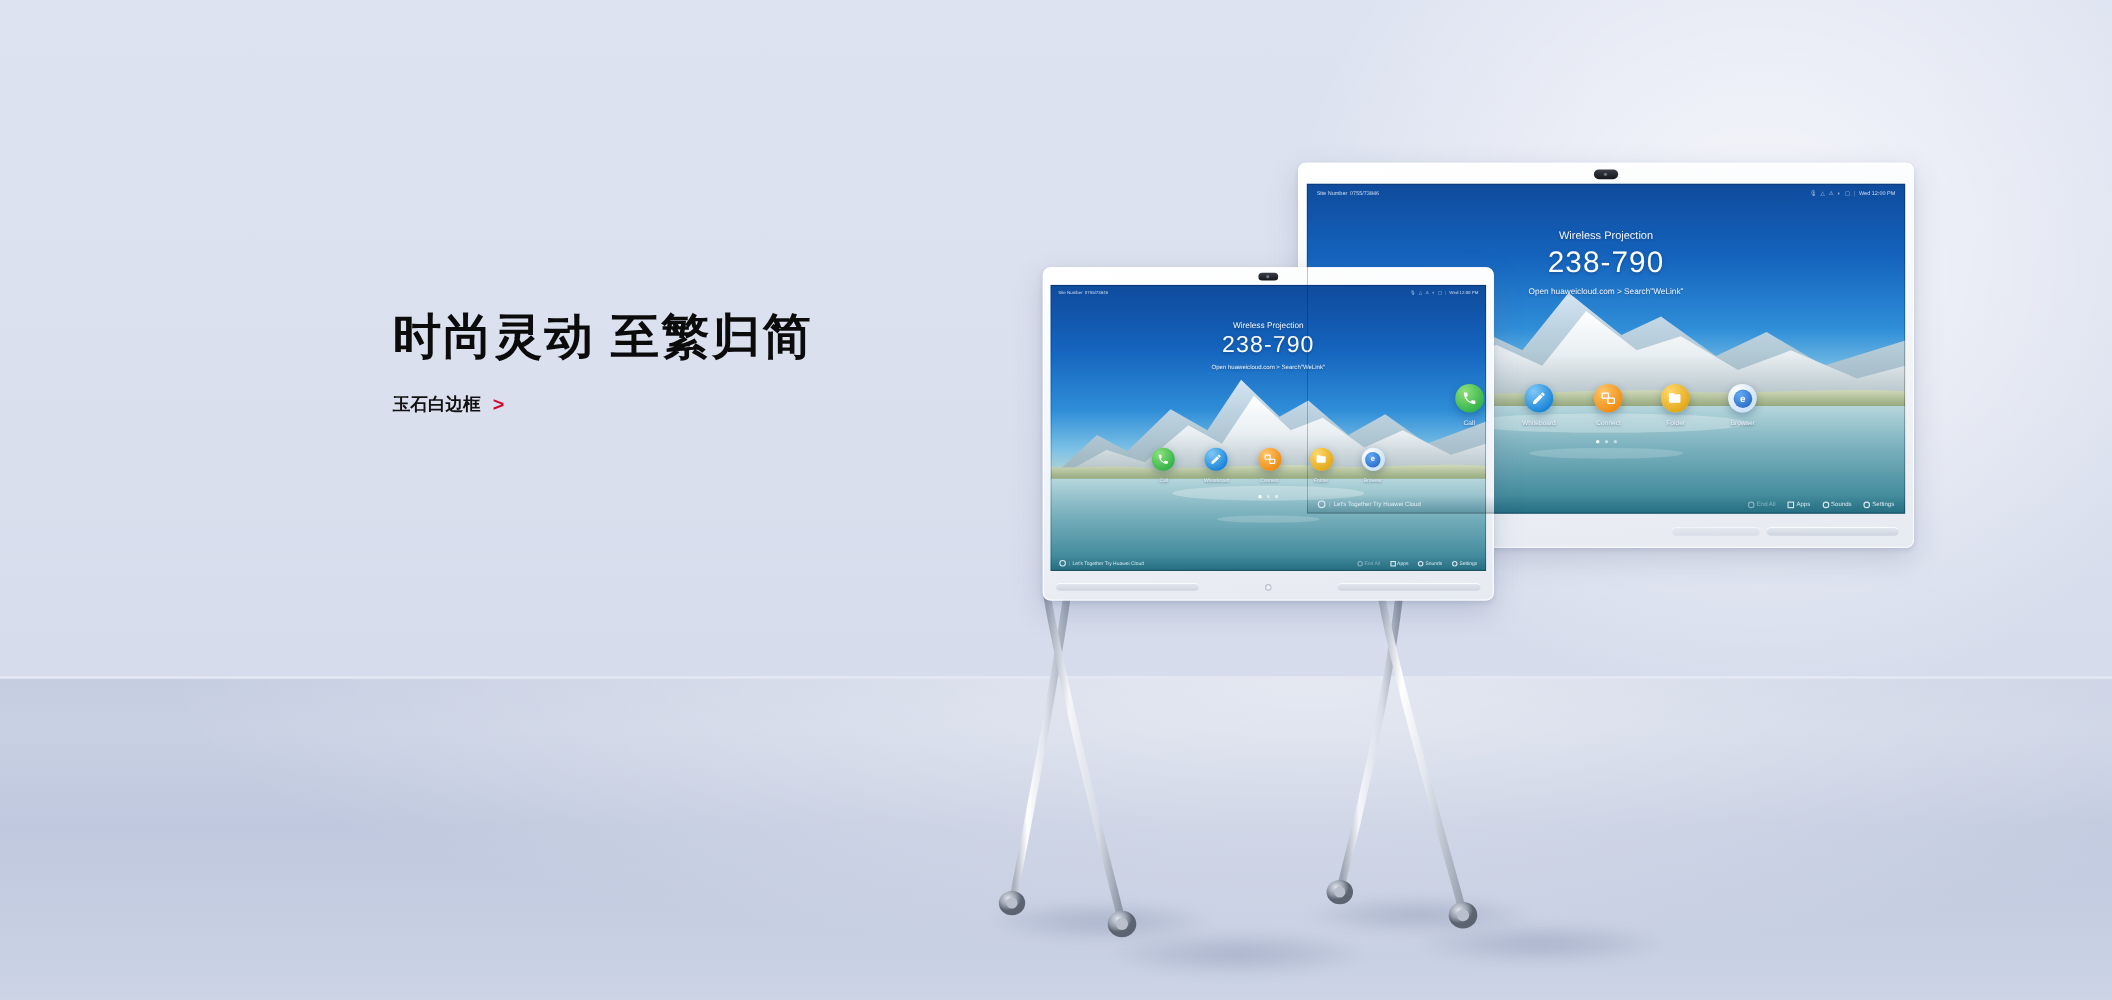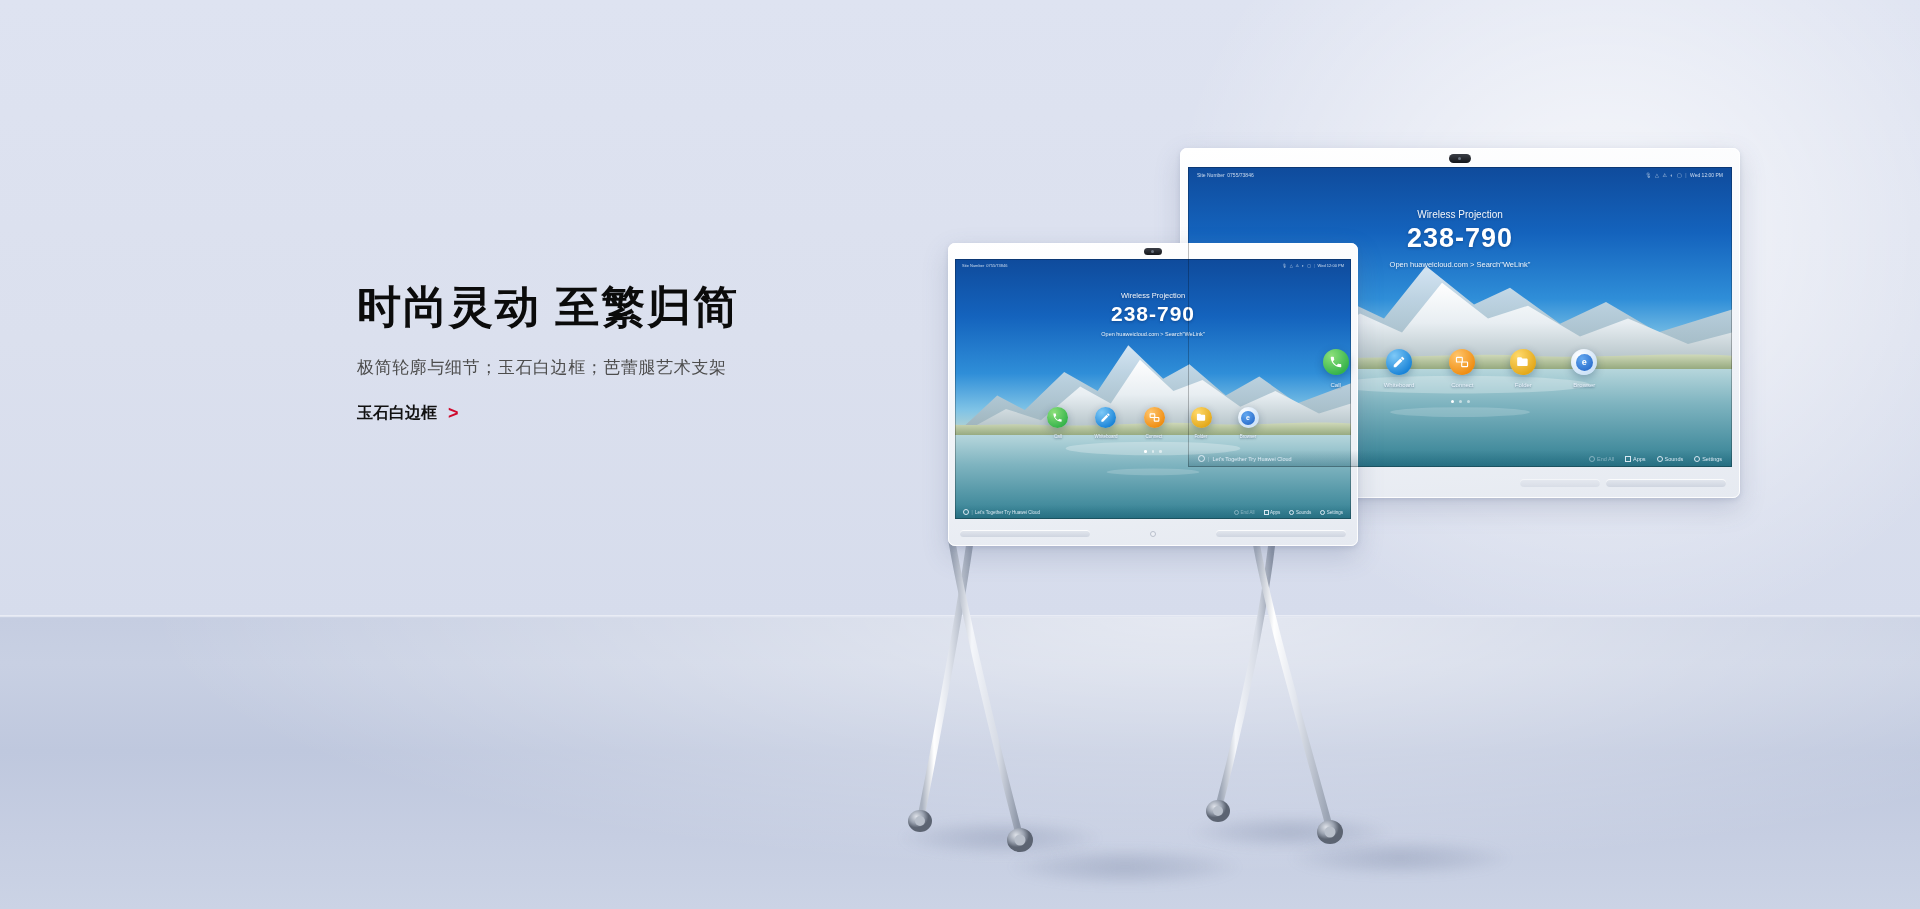--- a/index.html
+++ b/index.html
@@ -107,21 +107,21 @@
   }
   .sb-left { display:flex; gap:.5em; opacity:.88; }
   .sb-right { display:flex; align-items:center; gap:.7em; opacity:.9; }
   .sb-ico { display:inline-block; opacity:.85; }
 
   .proj-block {
     position:absolute; left:0; right:0; text-align:center; color:#fff;
     z-index:6; text-shadow:0 1px 3px rgba(0,20,60,.35);
   }
   .proj-title { opacity:.95; }
-  .proj-code { font-weight:700; letter-spacing:1px; }
+  .proj-code { font-weight:400; letter-spacing:1px; }
   .proj-hint { opacity:.92; }
 
   .dock { position:absolute; left:0; right:0; display:flex; justify-content:center; z-index:7; }
   .dock-item { text-align:center; }
   .dock-icon {
     border-radius:50%; margin:0 auto;
     display:flex; align-items:center; justify-content:center;
     box-shadow:0 3px 8px rgba(0,40,80,.3);
     position:relative;
   }
@@ -167,21 +167,20 @@
 <div id="scene">
 
   <div class="wall"></div>
   <div class="wall-glow"></div>
   <div class="floor"></div>
   <div class="floor-sheen"></div>
   <div class="horizon-line"></div>
 
   <div id="copy">
     <div class="headline">时尚灵动 至繁归简</div>
-    <div class="subline">极简轮廓与细节；玉石白边框；芭蕾腿艺术支架</div>
     <a class="learn-more" href="#">
       <span>玉石白边框</span>
       <span class="chev">&gt;</span>
     </a>
   </div>
 
   <div class="unit" id="rear-unit" style="left:1180px;top:148px;width:560px;height:350px;">
 
     <div class="bezel"></div>
     <div class="cam" style="left:50%;margin-left:-11px;top:6px;width:22px;height:9px;"></div>

